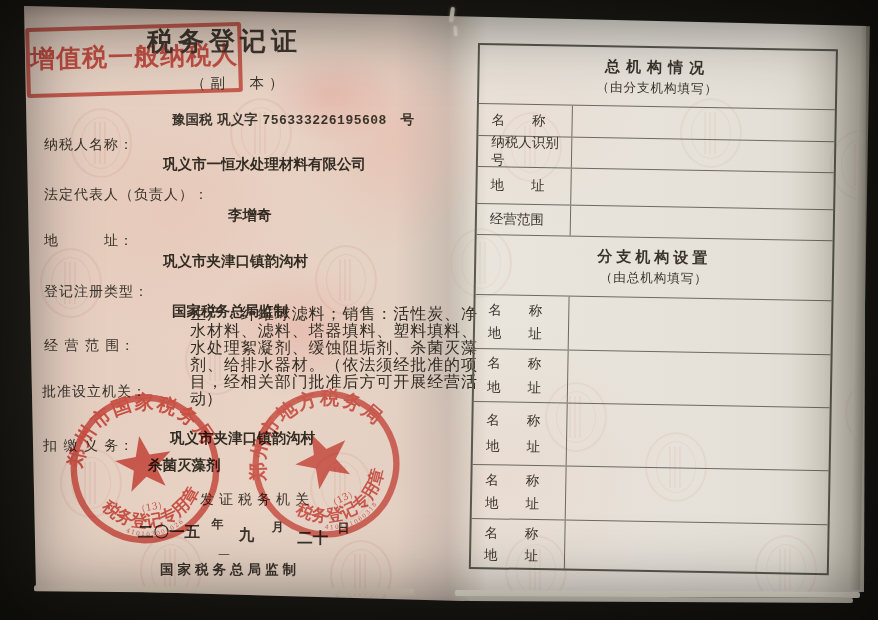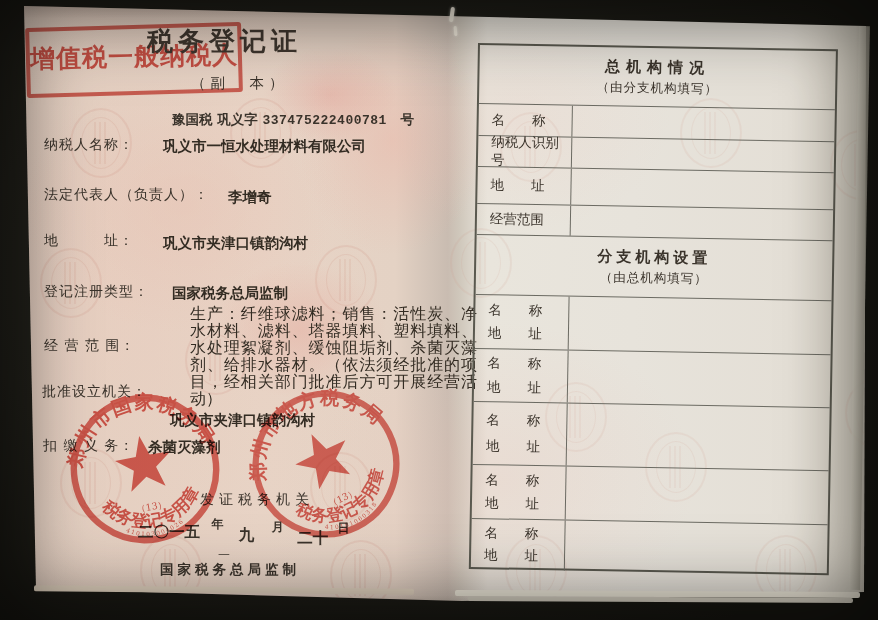--- a/index.html
+++ b/index.html
@@ -43,21 +43,21 @@
       background:repeating-linear-gradient(90deg, currentColor 0 2px, transparent 2px 5px);}
   .wm.l{color:rgba(198,128,112,.30);}
   .wm.r{color:rgba(204,150,134,.26);}
   
   .stitch{position:absolute;background:#efe8da;border-radius:2px;box-shadow:0 0 3px rgba(255,255,245,.6);}
   
   .stack{position:absolute;border-radius:2px;}
   
   .t{position:absolute;color:var(--ink);white-space:nowrap;}
   .lbl{font-size:14px;letter-spacing:1px;}
-  .val{font-size:14.5px;font-weight:600;color:var(--ink2);}
+  .val{font-size:14.5px;font-weight:600;color:var(--ink2);margin-top:18px;}
   .scope{width:287px;white-space:normal;line-height:17px;font-size:16px;
          font-weight:400;text-align:justify;color:var(--ink2);margin-left:25px;}
   
   .vatbox{position:absolute;left:26px;top:25px;width:208px;height:62px;
           border:4px solid rgba(207,64,54,.75);border-radius:3px;
           transform:rotate(-1.6deg);mix-blend-mode:multiply;}
   .vattext{position:absolute;left:30px;top:40px;font-size:25px;font-weight:bold;
           color:rgba(207,60,50,.82);letter-spacing:1px;white-space:nowrap;
           transform:rotate(-1.2deg);mix-blend-mode:multiply;}
   .title{left:147px;top:24px;font-size:26px;font-weight:bold;letter-spacing:5px;color:#3f362e;}
@@ -123,21 +123,21 @@
   <div>
 
     <div class="vatbox"></div>
     <div class="vattext">增值税一般纳税人</div>
 
     <div class="t title">税务登记证</div>
     <div class="t subtitle">（副　本）</div>
 
     <div class="t serialline">
       <span>豫国税  巩义字</span>
-      <span class="serialnum">337475222400781</span>　<span>号</span>
+      <span class="serialnum">756333226195608</span>　<span>号</span>
     </div>
 
     <div class="t lbl" style="left:44px;top:136px">纳税人名称：</div>
     <div class="t val" style="left:163px;top:137px">巩义市一恒水处理材料有限公司</div>
 
     <div class="t lbl" style="left:44px;top:186px">法定代表人（负责人）：</div>
     <div class="t val" style="left:228px;top:188px">李增奇</div>
 
     <div class="t lbl" style="left:44px;top:232px">地　　　址：</div>
     <div class="t val" style="left:163px;top:234px">巩义市夹津口镇韵沟村</div>

